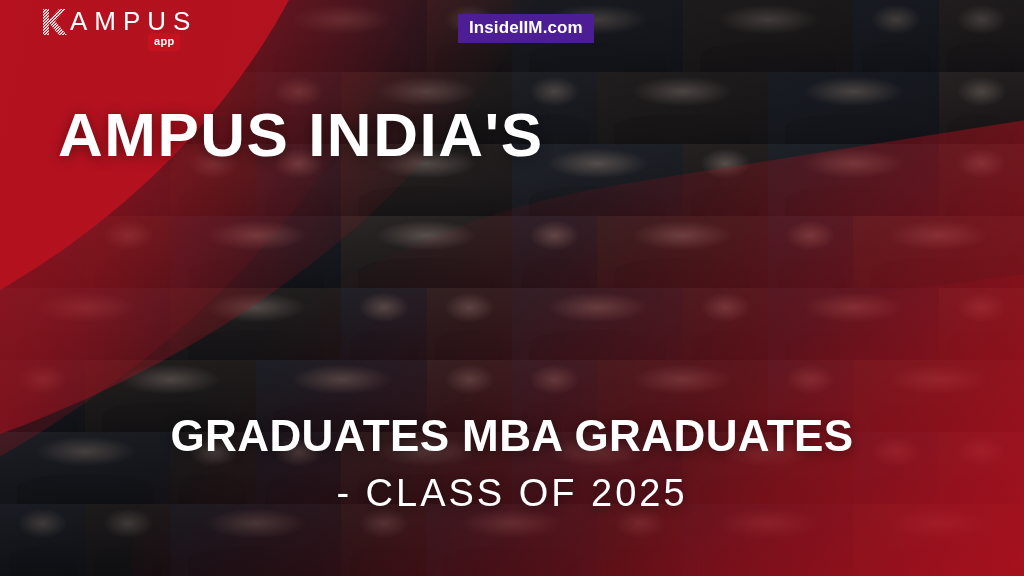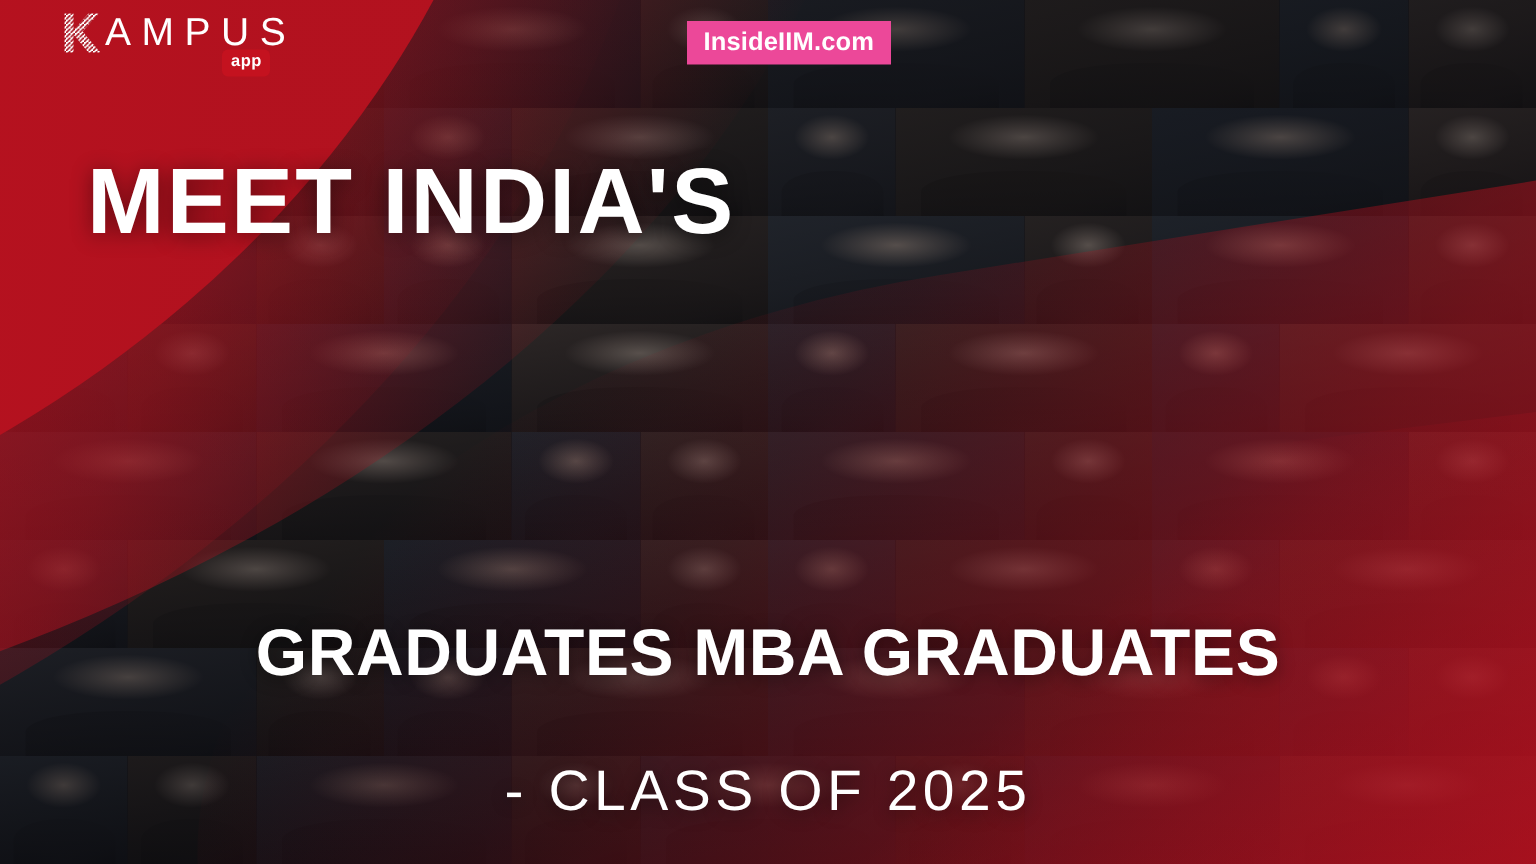--- a/index.html
+++ b/index.html
@@ -96,21 +96,21 @@
   }
   #kampus-app{
     position:absolute;left:107px;top:27px;
     background:#c4121f;color:#fff;
     font-size:11px;font-weight:700;line-height:1;
     padding:3px 6px 4px;border-radius:4px;letter-spacing:.3px;
   }
 
   #insideiim{
     position:absolute;left:447px;top:14px;
-    background:#ec4899;
+    background:#4c1d95;
     padding:5px 11px 6px;
     color:#fff;font-size:17px;font-weight:700;letter-spacing:.1px;line-height:1.05;
   }
 
   #altuni{position:absolute;right:28px;top:8px;display:flex;align-items:center;gap:9px;}
   #altuni-mark{width:34px;height:38px;}
   #altuni-word{color:#fff;font-size:22px;font-weight:600;letter-spacing:.2px;}
 
   
   #meet-line{
@@ -138,21 +138,20 @@
     position:absolute;left:0;right:0;top:414px;text-align:center;
     color:#fff;font-size:44px;font-weight:700;letter-spacing:.4px;
     line-height:1;white-space:nowrap;
     text-shadow:0 2px 12px rgba(0,0,0,.45);
   }
   #class-line{
     position:absolute;left:0;right:0;top:474px;text-align:center;
     color:#fff;font-size:38px;font-weight:400;letter-spacing:3px;
     line-height:1;white-space:nowrap;
     text-shadow:0 2px 12px rgba(0,0,0,.45);
-    margin-top:35px;
   }
 </style>
 </head>
 <body>
 
 <div id="poster">
 
   <div id="collage">
       <div class="tile" style="grid-column: span 2; --c1: #3d4450; --c2: #23272f; --c3: #1b1f26;"></div>
       <div class="tile" style="grid-column: span 1; --c1: #4a4038; --c2: #2b241e; --c3: #1d1916;"></div>
@@ -243,19 +242,19 @@
       </span>
       <span id="kampus-word">AMPUS</span>
       <span id="kampus-app">app</span>
     </div>
 
     <div id="insideiim">InsideIIM.com</div>
 
 
   </div>
 
-  <div id="meet-line">MEET INDIA'S</div>
+  <div id="meet-line">AMPUS INDIA'S</div>
 
 
   <div id="sub-line">GRADUATES MBA GRADUATES</div>
   <div id="class-line">- CLASS OF 2025</div>
 
 </div>
 
 </body></html>

